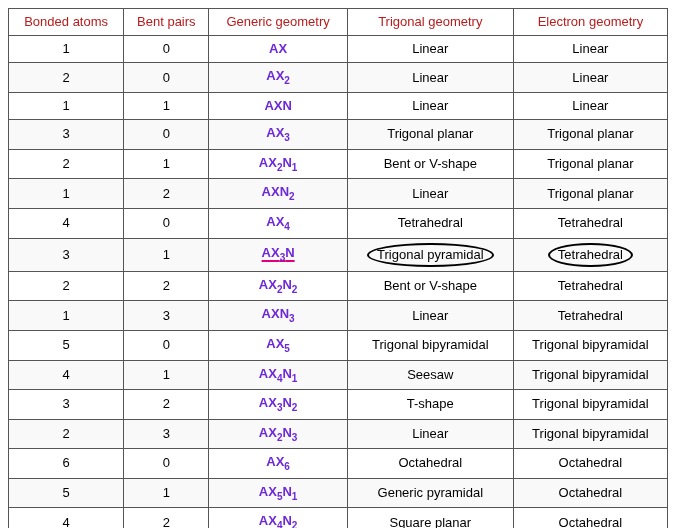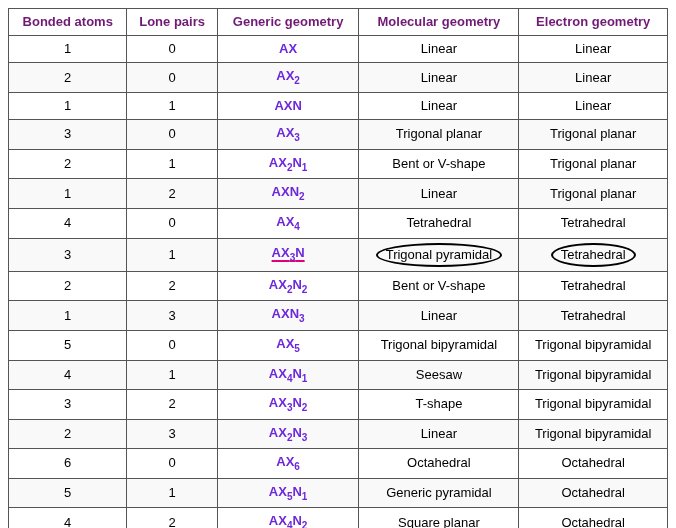--- a/index.html
+++ b/index.html
@@ -16,22 +16,22 @@
       border-collapse: collapse;
       width: 660px;
     }
     th, td {
       border: 1px solid #555;
       text-align: center;
       padding: 4px 6px;
       line-height: 1.4;
     }
     th {
-      font-weight: bold;
-      color: #701a75;
+      font-weight: normal;
+      color: #b91c1c;
       background: #fff;
       font-size: 13px;
     }
     td {
       color: #000;
       font-size: 13px;
     }
     td.formula {
       color: #6d28d9;
       font-weight: bold;
@@ -54,23 +54,23 @@
     tr:nth-child(odd) td { background: #fff; }
     tr:nth-child(even) td { background: #f9f9f9; }
   </style>
 </head>
 <body>
 
 <table>
   <thead>
     <tr>
       <th>Bonded atoms</th>
-      <th>Lone pairs</th>
+      <th>Bent pairs</th>
       <th>Generic geometry</th>
-      <th>Molecular geometry</th>
+      <th>Trigonal geometry</th>
       <th>Electron geometry</th>
     </tr>
   </thead>
   <tbody id="table-body">
   <tr>
         <td>1</td>
         <td>0</td>
         <td class="formula">AX</td>
         <td>Linear</td>
         <td>Linear</td>

